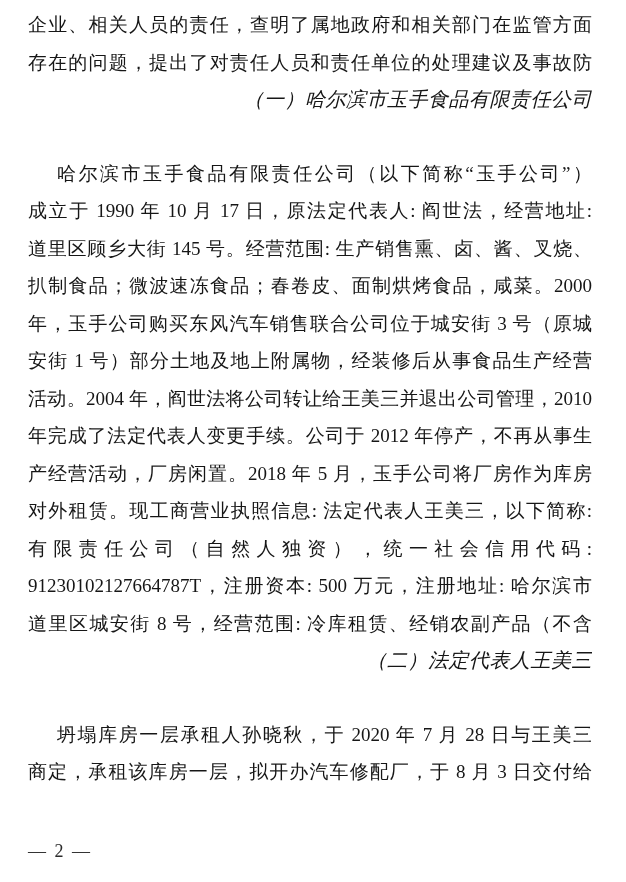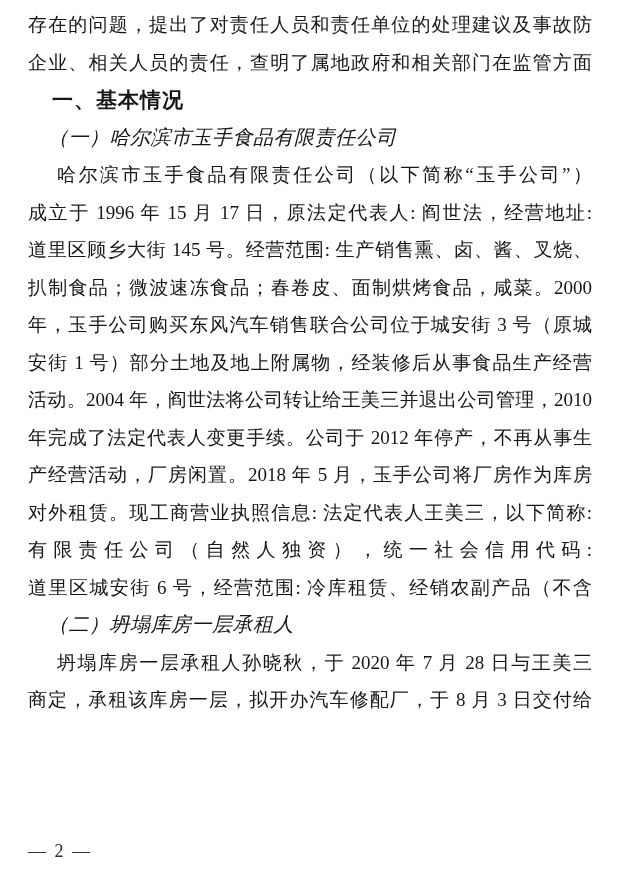--- a/index.html
+++ b/index.html
@@ -28,62 +28,63 @@
     line-height: 37.5px;
     overflow: hidden;
     white-space: nowrap;
   }
   .line.just {
     white-space: normal;
     text-align: justify;
     text-align-last: justify;
     text-justify: inter-character;
   }
-  .line.body.first { padding-left: 29px; }
+  .line.body.first { padding-left: 29px; margin-top: 36px; }
   .line.h1 {
     padding-left: 24px;
     font-family: "Liberation Sans", "DejaVu Sans", sans-serif;
     font-weight: bold;
     font-size: 21px;
     letter-spacing: 1px;
   }
   .line.h2 {
     padding-left: 20px;
     font-style: italic;
     font-size: 20px;
     letter-spacing: 0.5px;
+    text-align: right;
   }
   .footer {
     position: absolute;
     left: 28px;
     top: 841px;
     font-size: 18px;
     letter-spacing: 2px;
     color: #2b2b2b;
   }
 </style>
 </head>
 <body>
 
 <div class="page">
   <div class="content">
+      <div class="line body just">企业、相关人员的责任，查明了属地政府和相关部门在监管方面</div>
       <div class="line body just">存在的问题，提出了对责任人员和责任单位的处理建议及事故防</div>
-      <div class="line body just">企业、相关人员的责任，查明了属地政府和相关部门在监管方面</div>
-      <div class="line h1 first">一、基本情况</div>
       <div class="line h2 first">（一）哈尔滨市玉手食品有限责任公司</div>
       <div class="line body first just">哈尔滨市玉手食品有限责任公司（以下简称“玉手公司”）</div>
-      <div class="line body just">成立于 1996 年 15 月 17 日，原法定代表人: 阎世法，经营地址:</div>
+      <div class="line body just">成立于 1990 年 10 月 17 日，原法定代表人: 阎世法，经营地址:</div>
       <div class="line body just">道里区顾乡大街 145 号。经营范围: 生产销售熏、卤、酱、叉烧、</div>
       <div class="line body just">扒制食品；微波速冻食品；春卷皮、面制烘烤食品，咸菜。2000</div>
       <div class="line body just">年，玉手公司购买东风汽车销售联合公司位于城安街 3 号（原城</div>
       <div class="line body just">安街 1 号）部分土地及地上附属物，经装修后从事食品生产经营</div>
       <div class="line body just">活动。2004 年，阎世法将公司转让给王美三并退出公司管理，2010</div>
       <div class="line body just">年完成了法定代表人变更手续。公司于 2012 年停产，不再从事生</div>
       <div class="line body just">产经营活动，厂房闲置。2018 年 5 月，玉手公司将厂房作为库房</div>
       <div class="line body just">对外租赁。现工商营业执照信息: 法定代表人王美三，以下简称:</div>
       <div class="line body just">有限责任公司（自然人独资），统一社会信用代码:</div>
-      <div class="line body just">道里区城安街 6 号，经营范围: 冷库租赁、经销农副产品（不含</div>
-      <div class="line h2 first">（二）坍塌库房一层承租人</div>
+      <div class="line body just">91230102127664787T，注册资本: 500 万元，注册地址: 哈尔滨市</div>
+      <div class="line body just">道里区城安街 8 号，经营范围: 冷库租赁、经销农副产品（不含</div>
+      <div class="line h2 first">（二）法定代表人王美三</div>
       <div class="line body first just">坍塌库房一层承租人孙晓秋，于 2020 年 7 月 28 日与王美三</div>
       <div class="line body just">商定，承租该库房一层，拟开办汽车修配厂，于 8 月 3 日交付给</div>
     </div>
   <div class="footer">— 2 —</div>
 </div>
 
 </body></html>

